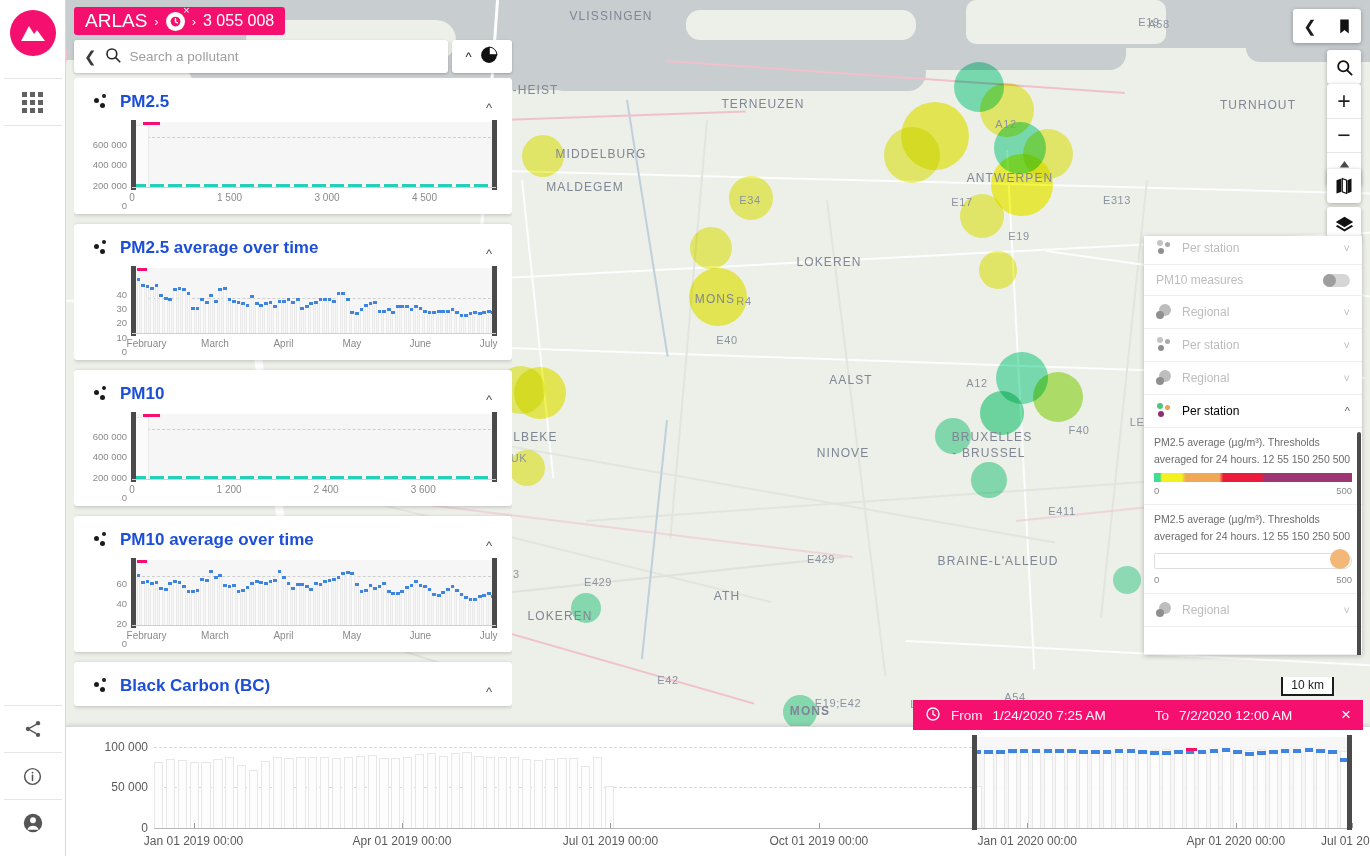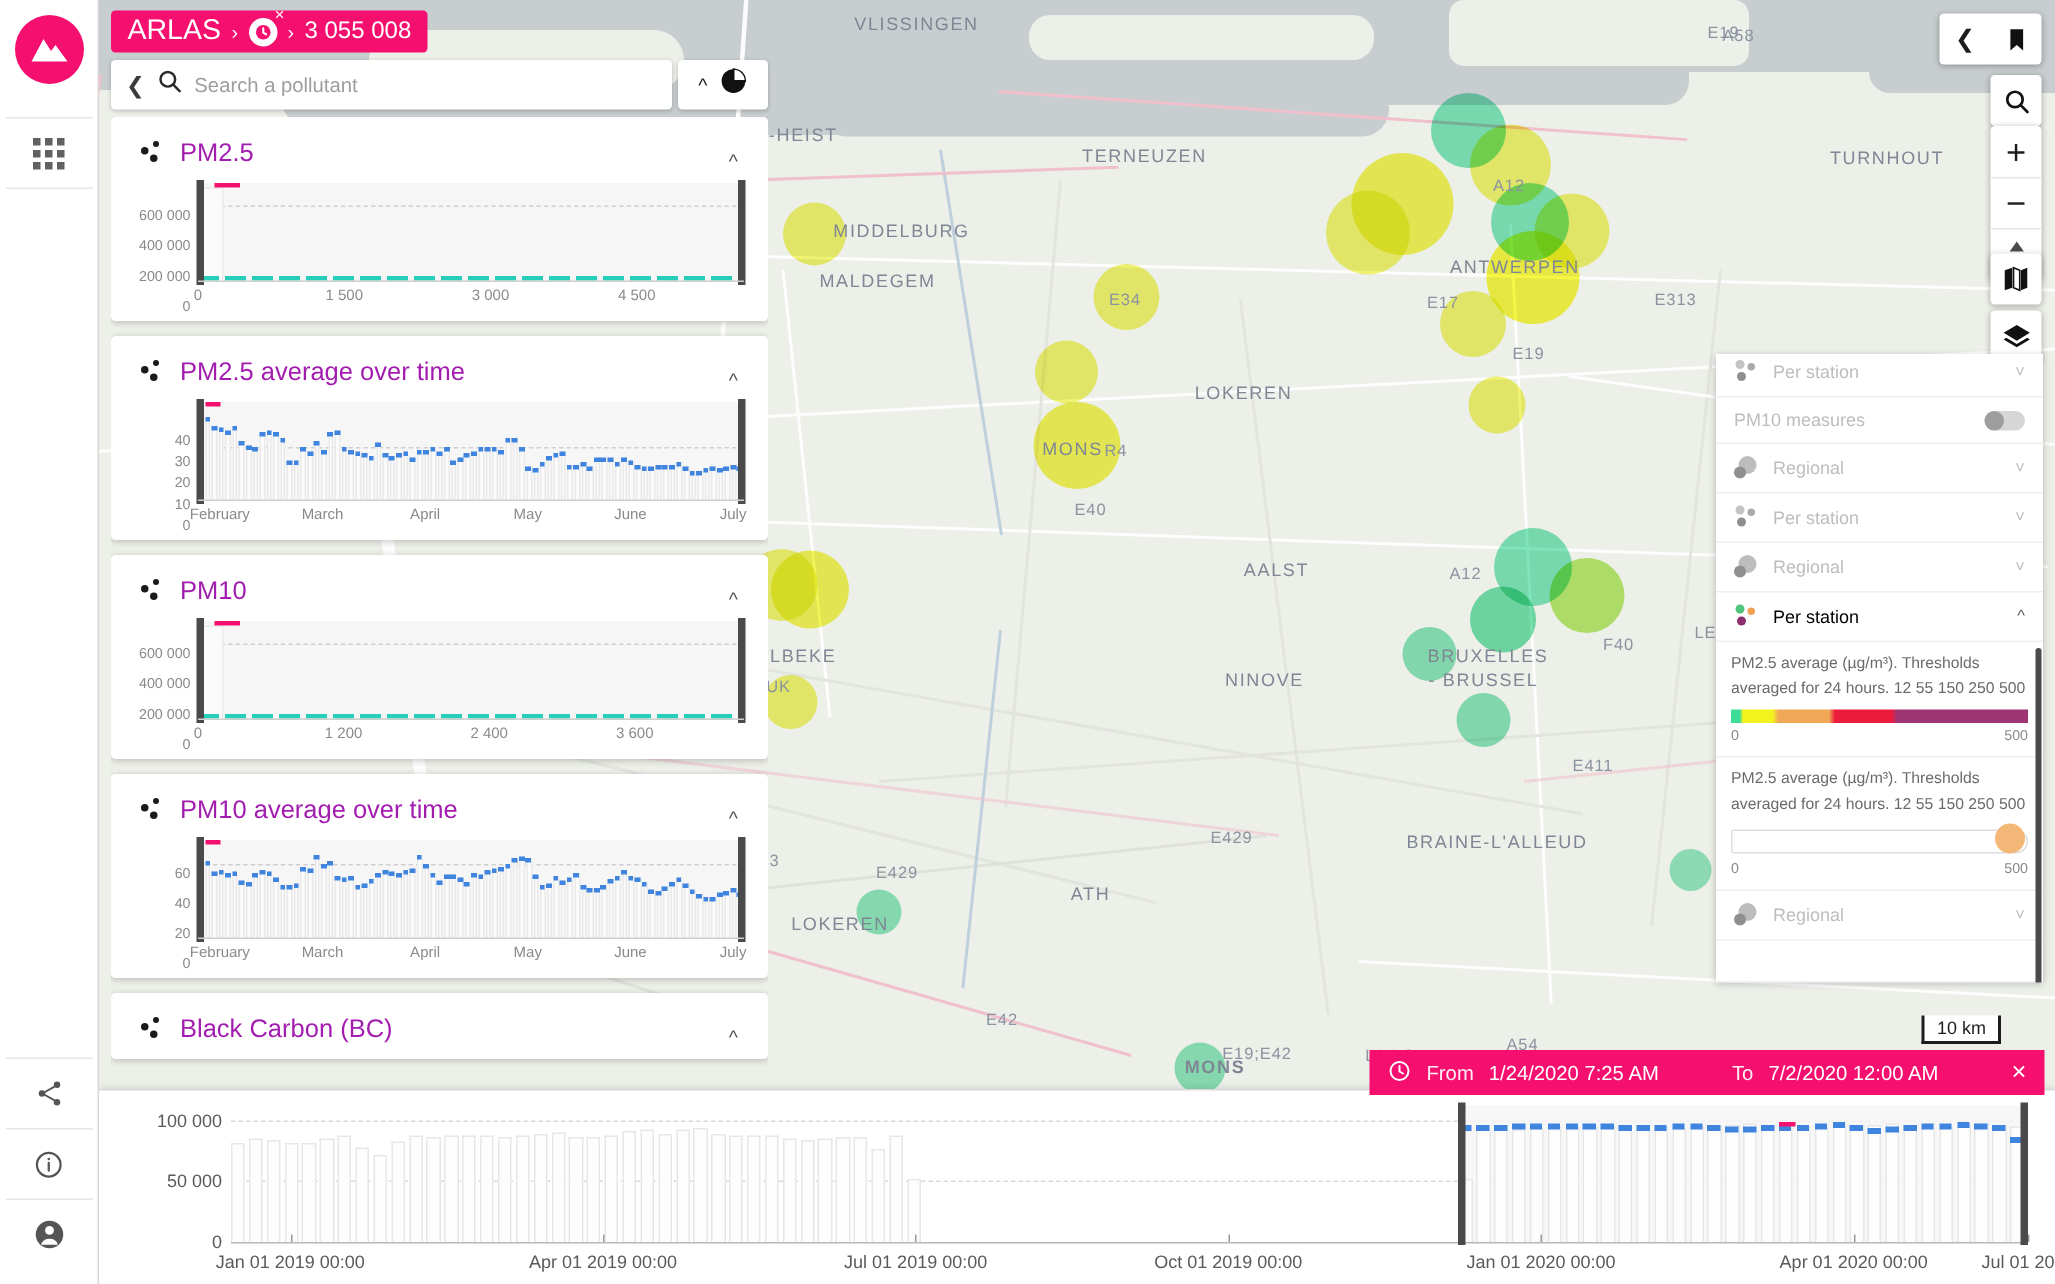--- a/index.html
+++ b/index.html
@@ -91,21 +91,21 @@
     position:absolute; left:74px; top:78px; width:438px; height:670px; z-index:35;
     overflow:hidden;
   }
   .card {
     background:#fff; border-radius:3px; margin-bottom:10px;
     box-shadow:0 1px 4px rgba(0,0,0,.2); padding:8px 0 6px 0;
   }
   .card-head {
     display:flex; align-items:center; padding:6px 14px 4px 20px; position:relative;
   }
-  .card-title { font-size:17px; color:#a21caf; margin-left:10px; }
+  .card-title { font-size:17px; color:#1d4ed8; margin-left:10px;font-weight:bold; }
   .card-caret { position:absolute; right:20px; top:14px; color:#555; font-size:13px;}
   .pollutant-icon { width:16px; height:16px; position:relative; display:inline-block;}
   .pollutant-icon i { position:absolute; background:#1a1a1a; border-radius:50%; display:block;}
   .pollutant-icon i:nth-child(1){ width:5px;height:5px; left:0; top:4px;}
   .pollutant-icon i:nth-child(2){ width:4px;height:4px; left:8px; top:0px;}
   .pollutant-icon i:nth-child(3){ width:5px;height:5px; left:6px; top:9px;}
 
   .chartbox { position:relative; margin:4px 10px 2px 10px; height:86px; }
   .plot {
     position:absolute; left:48px; right:6px; top:2px; bottom:18px;

